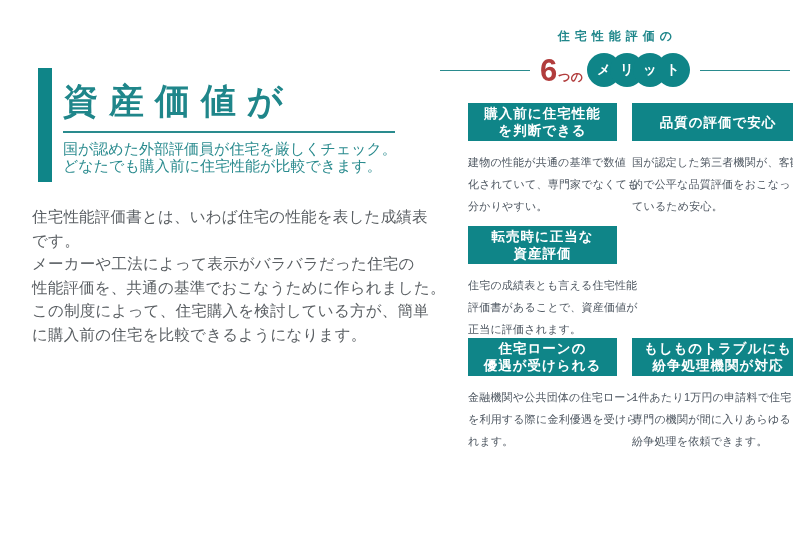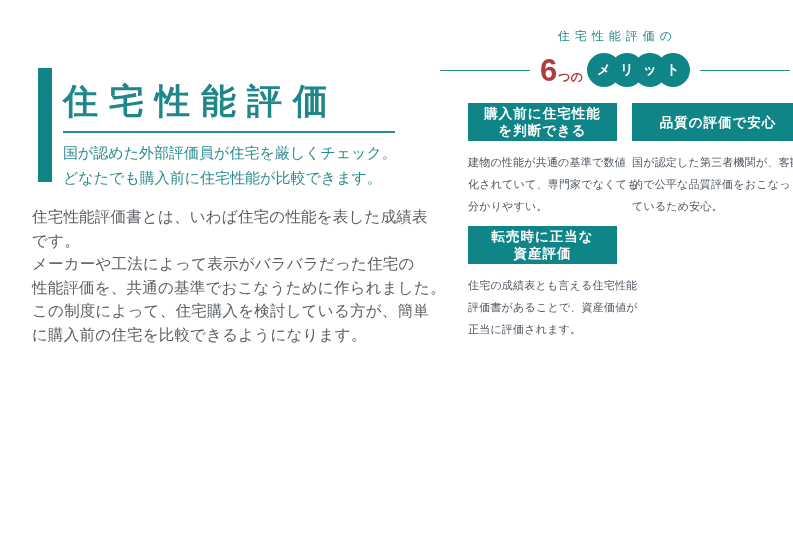--- a/index.html
+++ b/index.html
@@ -11,31 +11,31 @@
 
   
   .accent-bar { position:absolute; left:38px; top:68px; width:14px; height:114px; background:#0f8588; }
   .page-title {
     position:absolute; left:63px; top:78px; width:360px;
     font-size:35px; font-weight:600; letter-spacing:11px; color:#1f868a; white-space:nowrap;
   }
   .title-rule { position:absolute; left:63px; top:131px; width:332px; height:2px; background:#2a8b8e; }
   .intro-subtitle {
     position:absolute; left:63px; top:140px; width:360px;
-    font-size:15px; line-height:25px; font-weight:500; color:#2a8b8e; white-space:pre-line;
+    font-size:15px; line-height:17px; font-weight:500; color:#2a8b8e; white-space:pre-line;
   }
   .intro-body {
     position:absolute; left:32px; top:205px; width:420px;
     font-size:15.5px; line-height:23.5px; color:#5a5f63; white-space:pre-line; letter-spacing:0.2px;
   }
 
   
   .merits-header { position:absolute; left:440px; top:28px; width:350px; }
   .mh-top {
-    text-align:center; font-size:12px; font-weight:normal; letter-spacing:5px;
+    text-align:center; font-size:12px; font-weight:bold; letter-spacing:5px;
     color:#1f868a; margin-bottom:3px; padding-left:5px;
   }
   .mh-row { display:flex; align-items:center; height:44px; }
   .hline { flex:1 1 0; height:1px; background:#2a8b8e; }
   .count { display:flex; align-items:baseline; margin:0 4px 0 10px; color:#b13c3c; white-space:nowrap; }
   .six { font-size:31px; font-weight:bold; line-height:1; }
   .tsuno { font-size:12px; font-weight:bold; line-height:1; margin-left:1px; }
   .badges { display:flex; align-items:center; margin-right:10px; }
   .badge-circle {
     width:34px; height:34px; border-radius:50%; background:#0f8588;
@@ -61,21 +61,21 @@
     color:#4e5761; white-space:pre-line; letter-spacing:0.2px;
   }
 </style>
 </head>
 <body>
 
 <div class="canvas">
 
   <section>
     <div class="accent-bar"></div>
-    <h1 class="page-title">住宅性能評価</h1>
+    <h1 class="page-title">資産価値が</h1>
     <div class="title-rule"></div>
     <p class="intro-subtitle">国が認めた外部評価員が住宅を厳しくチェック。
 どなたでも購入前に住宅性能が比較できます。</p>
     <p class="intro-body">住宅性能評価書とは、いわば住宅の性能を表した成績表
 です。
 メーカーや工法によって表示がバラバラだった住宅の
 性能評価を、共通の基準でおこなうために作られました。
 この制度によって、住宅購入を検討している方が、簡単
 に購入前の住宅を比較できるようになります。</p>
   </section>
@@ -119,15 +119,31 @@
     <div class="merit-row r1">
       <div class="merit-col">
         <div class="merit-head">転売時に正当な
 資産評価</div>
         <div class="merit-body">住宅の成績表とも言える住宅性能
 評価書があることで、資産価値が
 正当に評価されます。</div>
       </div>
     </div>
 
+    <div class="merit-row r2">
+      <div class="merit-col">
+        <div class="merit-head">住宅ローンの
+優遇が受けられる</div>
+        <div class="merit-body">金融機関や公共団体の住宅ローン
+を利用する際に金利優遇を受けら
+れます。</div>
+      </div>
+      <div class="merit-col">
+        <div class="merit-head">もしものトラブルにも
+紛争処理機関が対応</div>
+        <div class="merit-body">1件あたり1万円の申請料で住宅
+専門の機関が間に入りあらゆる
+紛争処理を依頼できます。</div>
+      </div>
+    </div>
 
   </div>
 </div>
 
 </body></html>

